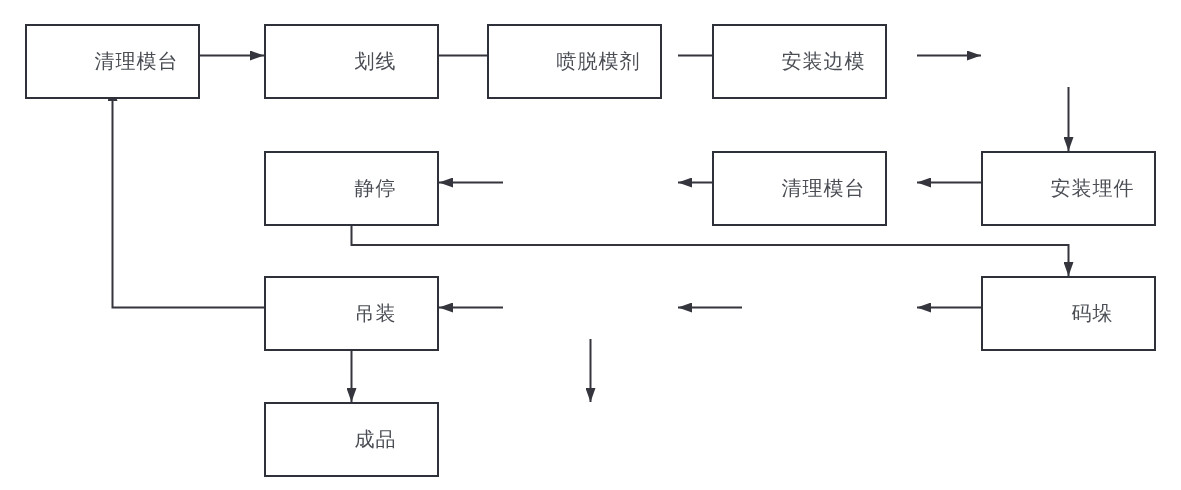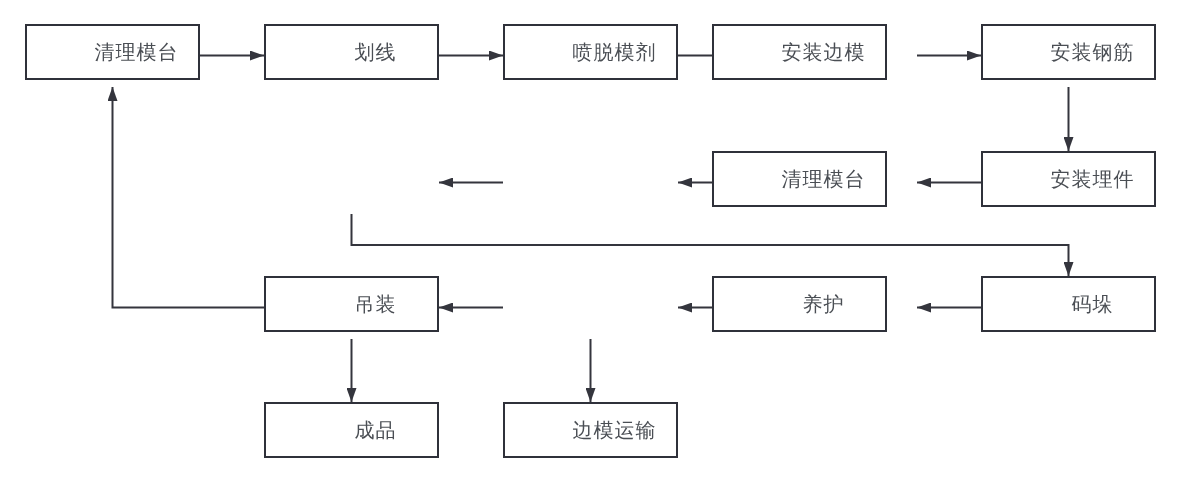--- a/index.html
+++ b/index.html
@@ -7,28 +7,28 @@
     position:relative;
     width:1181px;height:490px;
     background:#ffffff;
     font-family:"Liberation Sans","DejaVu Sans",sans-serif;
     overflow:hidden;
   }
   #edge-layer{position:absolute;left:0;top:0;width:1181px;height:490px;}
   #edge-layer .edge{stroke:#34353d;stroke-width:2;fill:none;}
   .node{
     position:absolute;
-    width:175px;height:56px;
+    width:175px;height:75px;
     box-sizing:border-box;
     border:2px solid #2f313a;
     background:#ffffff;
     display:flex;align-items:center;justify-content:center;
     font-size:20px;color:#4a4e54;letter-spacing:1px;padding-left:48px;
   }
-  .c1{left:25px}.c2{left:264px}.c3{left:503px}.c4{left:712px}.c5{left:981px}
+  .c1{left:25px}.c2{left:264px}.c3{left:487px}.c4{left:712px}.c5{left:981px}
   .r1{top:24px}.r2{top:151px}.r3{top:276px}.r4{top:402px}
 </style>
 </head>
 <body>
 
 <div class="canvas">
   <svg id="edge-layer" viewBox="0 0 1181 490" xmlns="http://www.w3.org/2000/svg">
     <defs>
       <marker id="arrowhead" markerWidth="14" markerHeight="10" refX="14" refY="5" orient="auto" markerUnits="userSpaceOnUse">
         <path d="M0,0 L14,5 L0,10 Z" fill="#34353d"></path>
@@ -56,40 +56,34 @@
     </div>
   <div class="node c2 r1">
       <span>划线</span>
     </div>
   <div class="node c3 r1">
       <span>喷脱模剂</span>
     </div>
   <div class="node c4 r1">
       <span>安装边模</span>
     </div>
-  <div class="node c5 r1">
-      <span>安装钢筋</span>
+
+  <div class="node c2 r2">
+      <span>静停</span>
     </div>
-
   <div class="node c4 r2">
       <span>清理模台</span>
     </div>
   <div class="node c5 r2">
       <span>安装埋件</span>
     </div>
 
   <div class="node c2 r3">
       <span>吊装</span>
     </div>
-  <div class="node c4 r3">
-      <span>养护</span>
-    </div>
   <div class="node c5 r3">
       <span>码垛</span>
     </div>
 
   <div class="node c2 r4">
       <span>成品</span>
     </div>
-  <div class="node c3 r4">
-      <span>边模运输</span>
-    </div>
 </div>
 
 </body></html>

